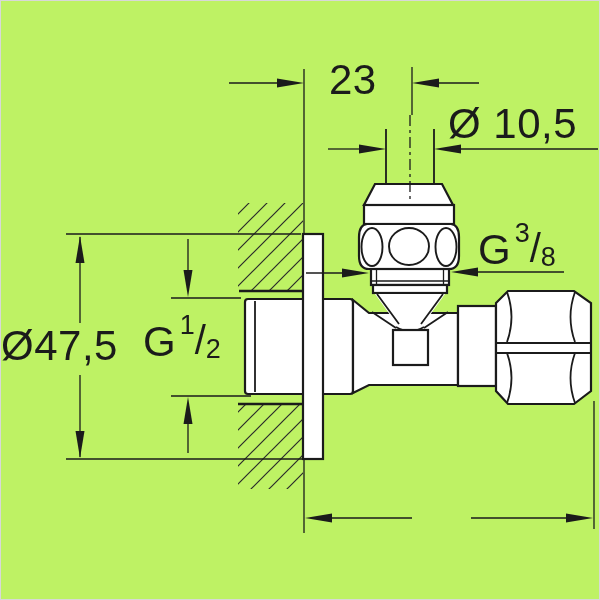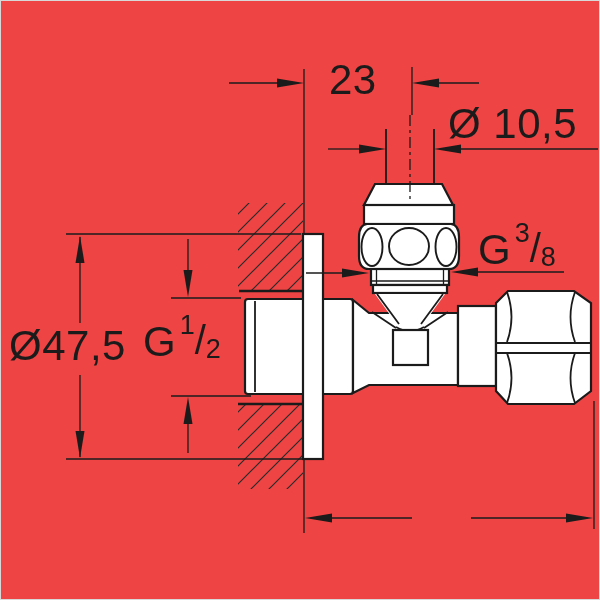--- a/index.html
+++ b/index.html
@@ -1,18 +1,18 @@
 <!DOCTYPE html>
 <html><head>
 <meta charset="utf-8">
 <style>
   html,body { margin:0; padding:0; background:#fff; }
   .canvas {
     position:relative; width:598px; height:598px;
-    background:#ef4444; border:1px solid #d8d8d8;
+    background:#bef264; border:1px solid #d8d8d8;
     font-family:"Liberation Sans", sans-serif;
     overflow:hidden;
     text-align:right;
   }
   svg { position:absolute; left:0; top:0; }
   
   .thin  { stroke:#1b1b1b; stroke-width:1.3; fill:none; }
   .med   { stroke:#1b1b1b; stroke-width:1.8; fill:none; }
   .edge  { stroke:#1b1b1b; stroke-width:2.4; fill:none; }
   .part  { stroke:#1b1b1b; stroke-width:2.2; fill:#ffffff; }
@@ -116,21 +116,21 @@
 
 <div class="dim-label" style="left:447px; top:102px;">Ø 10,5</div>
 
 <div class="thread-label" style="left:477px; top:228px;">
   <span class="tl-prefix">G</span>
   <span class="tl-num">3</span>
   <span class="tl-slash">/</span>
   <span class="tl-den">8</span>
 </div>
 
-<div class="dim-label" style="left:8px; top:324px;">Ø47,5</div>
+<div class="dim-label" style="left:0; top:324px;">Ø47,5</div>
 
 <div class="thread-label" style="left:142px; top:320px;">
   <span class="tl-prefix">G</span>
   <span class="tl-num">1</span>
   <span class="tl-slash">/</span>
   <span class="tl-den">2</span>
 </div>
 
 
 </div>

